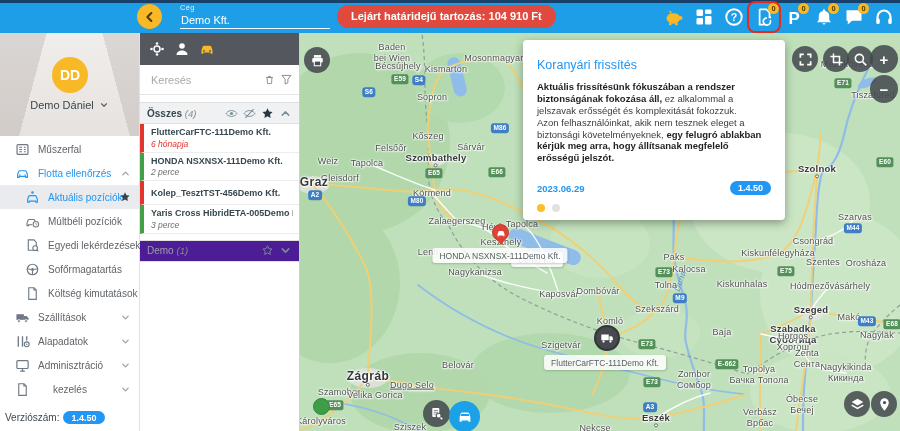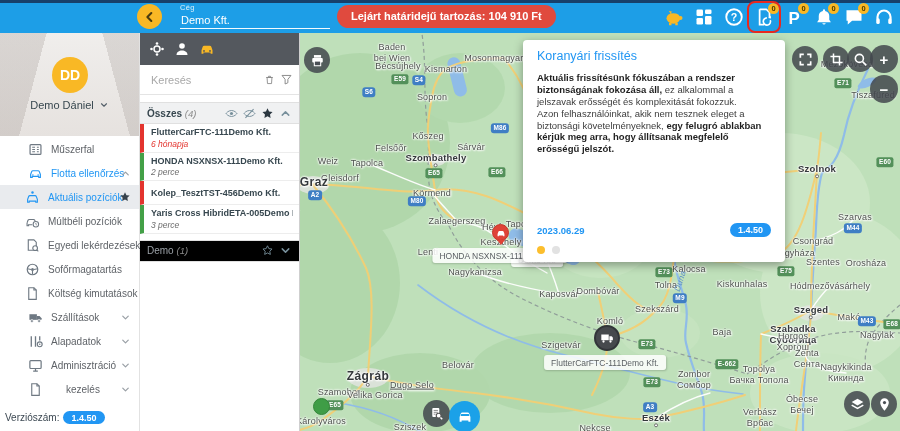--- a/index.html
+++ b/index.html
@@ -32,21 +32,21 @@
   .sheader{position:relative;height:103px;
     background-image:linear-gradient(105deg,rgba(150,140,135,.25) 0 28%,rgba(0,0,0,0) 28%),
       linear-gradient(255deg,rgba(120,110,105,.18) 0 22%,rgba(0,0,0,0) 22%),
       linear-gradient(180deg,#f0eeec,#e6e2df)}
   .avatar{position:absolute;left:52px;top:24px;width:36px;height:36px;border-radius:50%;background:#f9b825;
     color:#fff;font-weight:bold;font-size:14px;display:flex;align-items:center;justify-content:center;cursor:pointer}
   .uname{position:absolute;left:0;top:66px;width:100%;display:flex;align-items:center;justify-content:center;gap:5px;
     font-size:11px;color:#37474f;cursor:pointer}
   .uchev{width:10px;height:10px;color:#55606a}
   .menu{position:absolute;left:0;top:104px;right:0}
-  .mi-row{position:relative;height:24px;display:flex;align-items:center;padding-left:28px;color:#5f6368;
+  .mi-row{position:relative;height:24px;display:flex;align-items:center;padding-left:15px;color:#5f6368;
     font-size:10px;cursor:pointer;white-space:nowrap}
   .mi-row.child{padding-left:25px}
   .mi-row .ric{width:15px;height:15px;margin-right:8px;color:#6f7983;flex:none}
   .mi-row.active{color:#2196f3}.mi-row.active .ric{color:#2196f3}
   .mi-row.selected{background:#e9ebee}
   .mi-row .rstar{position:absolute;right:8px;width:12px;height:12px;color:#37424c}
   .mi-row .rchev{position:absolute;right:8px;width:11px;height:11px;color:#9aa0a6}
   .mi-row.partial .mil{margin-left:15px}
   .version{position:absolute;bottom:5px;left:2px;background:#fff;padding:2px 3px;display:flex;align-items:center;
     gap:4px;font-size:10px;color:#3c4852;z-index:6}
@@ -58,21 +58,21 @@
   .ptab{width:16px;height:16px;color:#fff;cursor:pointer}
   .ptab.on{color:#f9b825}
   .psearch{position:relative;height:30px;border-bottom:1px solid #e4e4e4;display:flex;align-items:center}
   .sinput{border:none;outline:none;width:95px;margin-left:11px;font-size:11px;color:#444;font-family:"Liberation Sans",sans-serif}
   .sinput::placeholder{color:#a8a8a8}
   .sic{position:absolute;width:13px;height:13px;color:#8a8a8a;cursor:pointer}
   .sic.s1{right:23px;top:8px}.sic.s2{right:6px;top:8px}
   .pgap{height:7px}
   .ghead{height:22px;background:#f0f1f2;border-top:1px solid #e0e0e0;border-bottom:1px solid #e0e0e0;
     display:flex;align-items:center;justify-content:space-between;padding:0 7px;cursor:pointer}
-  .ghead.demo{margin-top:6px;background:#000000}
+  .ghead.demo{margin-top:6px;background:#4c1d95}
   .gl{font-size:10px;color:#37474f}
   .gl b{font-weight:bold}
   .gl i{font-style:italic;color:#8a8a8a;font-weight:normal;font-size:9.5px}
   .gl.gray{color:#9aa0a6}
   .gicons{display:flex;align-items:center;gap:5px}
   .gi{width:13px;height:13px;color:#78909c;cursor:pointer}
   .gi.dark{color:#2b3740}
   .vrow{min-height:24px;border-left:4px solid #ccc;border-bottom:1px solid #ededed;padding:3px 6px 3px 7px;
     display:flex;flex-direction:column;justify-content:center;cursor:pointer;background:#fff}
   .vrow.red{border-left-color:#e3342e}
@@ -111,22 +111,22 @@
   .marker.darkm{width:26px;height:26px;background:#46494d;border:2px solid #323539}
   .marker .mg{display:block;color:#fff}
   .marker.redm .mg{width:10px;height:10px}
   .marker.darkm .mg{width:14px;height:14px}
   .mpill{position:absolute;transform:translateX(-50%);background:rgba(255,255,255,.85);border-radius:3px;
     padding:2.5px 7px;font-size:8.5px;color:#5a5f63;white-space:nowrap;box-shadow:0 1px 2px rgba(0,0,0,.18);z-index:14}
   .gdot{position:absolute;left:13px;top:365px;width:17px;height:17px;border-radius:50%;background:#3f9d46;
     border:1px solid #35863b;z-index:15;cursor:pointer}
 
   
-  .popup{position:absolute;left:523px;top:40px;width:262px;height:222px;background:#fff;border-radius:4px;
-    box-shadow:0 3px 10px rgba(0,0,0,.35);padding:9px 14px;z-index:60}
+  .popup{position:absolute;left:523px;top:40px;width:262px;height:180px;background:#fff;border-radius:4px;
+    box-shadow:0 3px 10px rgba(0,0,0,.35);padding:18px 14px;z-index:60}
   .ptitle{color:#2196f3;font-size:12.5px;font-weight:500;margin-bottom:9px}
   .pbody{font-size:9.5px;line-height:1.25;color:#3c3c3c}
   .pbody p{margin:0}
   .pbody b{color:#1f1f1f}
   .pfoot{position:absolute;left:14px;right:14px;bottom:25px;display:flex;justify-content:space-between;align-items:center}
   .pdate{color:#2196f3;font-size:9.5px;font-weight:bold}
   .pver{background:#2196f3;color:#fff;font-size:9px;font-weight:bold;padding:2px 8px;border-radius:9px}
   .pdots{position:absolute;left:14px;bottom:8px;display:flex;gap:7px}
   .dot{width:8px;height:8px;border-radius:50%;background:#e2e2e2;cursor:pointer}
   .dot.on{background:#fcbe2d}

